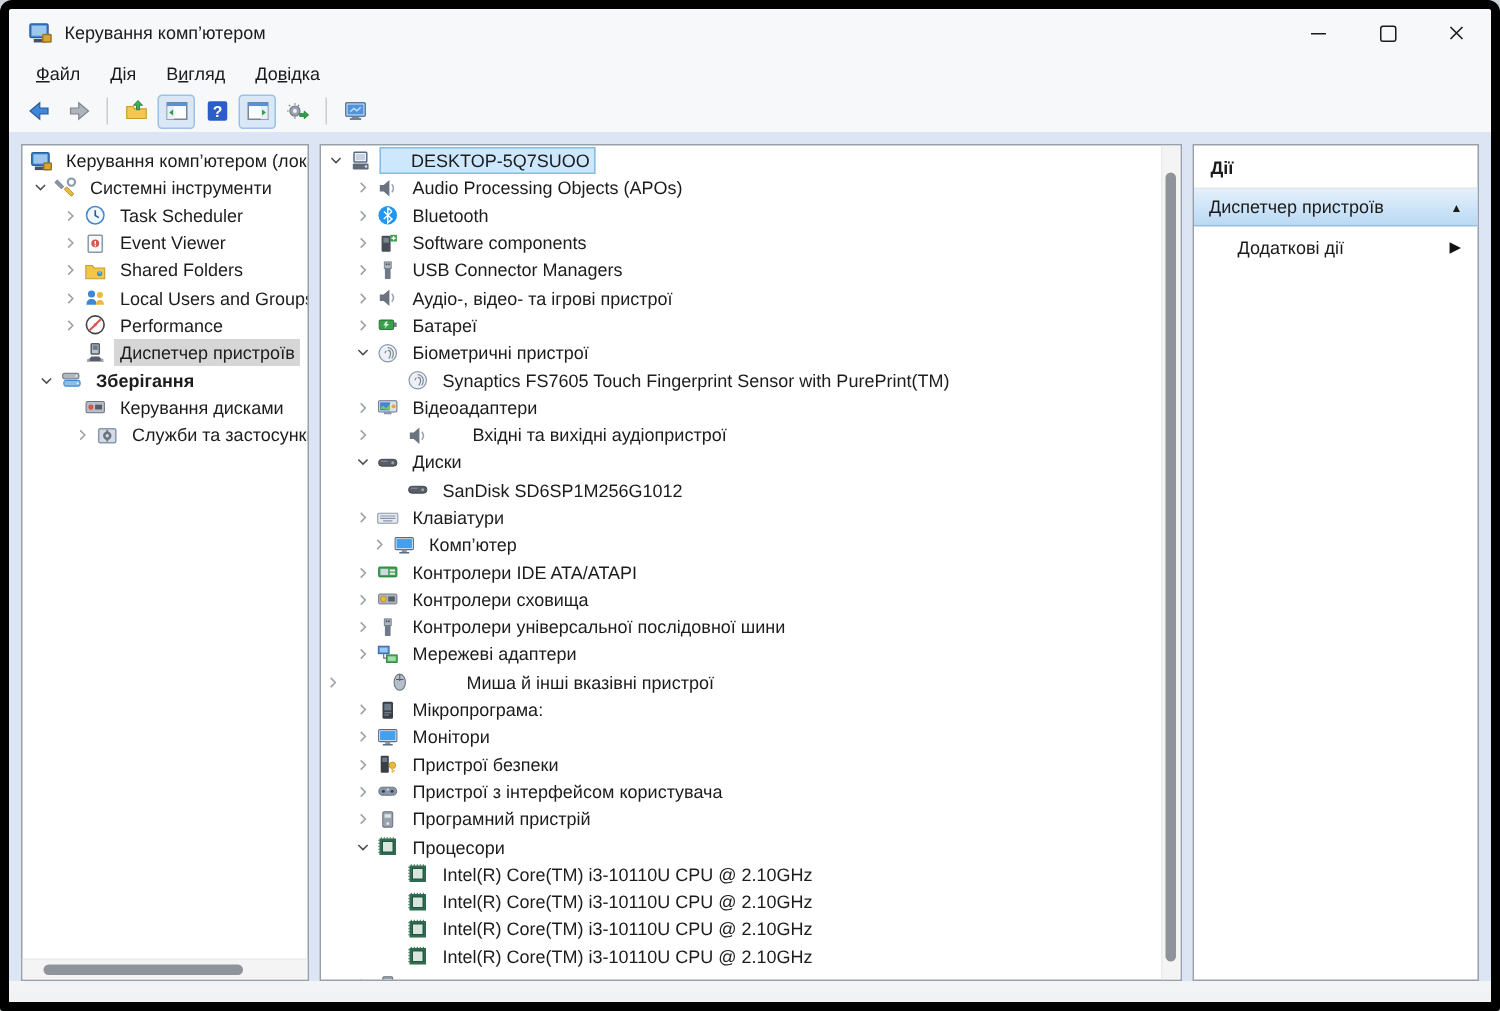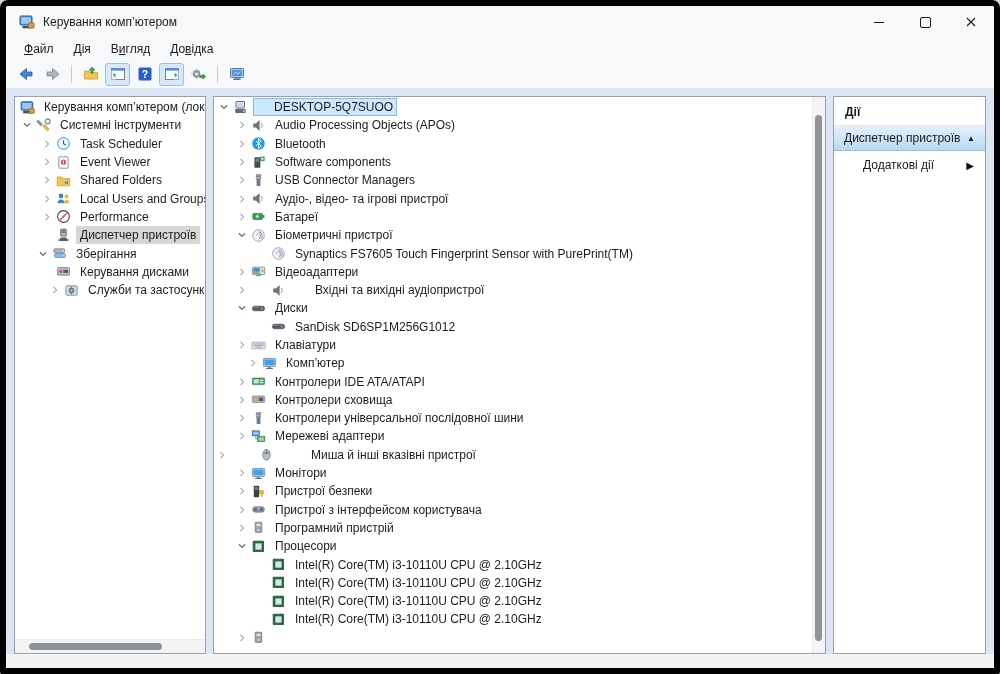--- a/index.html
+++ b/index.html
@@ -33,21 +33,21 @@
   .tbtn{width:25px;height:23px;display:flex;align-items:center;justify-content:center;border:1px solid transparent;border-radius:3px;margin:0 1px;box-sizing:border-box;}
   .tbtn.active{background:#d9e7f6;border-color:#9dc1e4;}
   .tbtn svg{width:16px;height:16px;display:block;}
   .tsep{width:1px;height:18px;background:#c9ccd1;margin:0 5px;flex:none;}
   
   .content{flex:1;display:flex;flex-direction:column;min-height:0;background:#dbe5f4;}
   .panels{flex:none;height:566px;display:flex;gap:7px;padding:8px 8px 0 8px;box-sizing:border-box;}
   .panel{background:#fff;border:1px solid #98a0ac;box-sizing:border-box;position:relative;overflow:hidden;}
   .sidebar{width:192px;flex:none;}
   .main{flex:1;}
-  .actions{width:153px;flex:none;}
+  .actions{width:191px;flex:none;}
   .bottom-strip{flex:1;background:linear-gradient(#f3f4f6 0px,#f0f1f3 16px,#eceef0 21px,#a9aeb6 21px);}
   
   .tree{position:absolute;top:1px;left:0;right:0;bottom:0;overflow:hidden;}
   .main .tree{right:12px;}
   .trow{height:18.3px;display:flex;align-items:center;font-size:12px;white-space:nowrap;color:#1c1c1c;}
   .chev{width:16px;height:16px;flex:none;display:flex;align-items:center;justify-content:center;}
   .chev svg{width:12px;height:12px;display:block;}
   .ticon{width:15px;height:15px;margin:0 5px 0 1px;flex:none;}
   .ticon svg{width:15px;height:15px;display:block;}
   .tlabel{padding:1px 3px;border:1px solid transparent;}
@@ -294,21 +294,21 @@
                 <svg viewBox="0 0 15 15">
                   <rect x="4.8" y="1.2" width="5.4" height="6.8" rx="0.5" fill="#b9c2cd" stroke="#565d68"></rect>
                   <rect x="5.8" y="2.2" width="3.4" height="3" fill="#6f7a88"></rect>
                   <path d="M1.8 13l3.2-3.4h5l3.2 3.4z" fill="#565d68"></path>
                   <circle cx="3" cy="12" r="1" fill="#9aa3ad"></circle>
                   <circle cx="12" cy="12" r="1" fill="#9aa3ad"></circle>
                 </svg>
               </span>
               <span class="tlabel sel-gray">Диспетчер пристроїв</span>
             </div>
-            <div class="trow" style="padding-left: 20px;">
+            <div class="trow" style="padding-left: 8px; font-weight: bold;">
               <span class="chev">
                 <svg viewBox="0 0 14 14">
                   <path d="M3.4 5L7 8.6 10.6 5" fill="none" stroke="#4a4e52" stroke-width="1.2"></path>
                 </svg>
               </span>
               <span class="ticon">
                 <svg viewBox="0 0 15 15">
                   <rect x="1.8" y="2.8" width="10.8" height="3.8" rx="1.2" fill="#aeb6c0" stroke="#6b7280" stroke-width="0.7"></rect>
                   <rect x="2.6" y="7.6" width="10.8" height="3.8" rx="1.2" fill="#8fbde8" stroke="#3f87d4" stroke-width="0.7"></rect>
                   <circle cx="11" cy="4.7" r="0.7" fill="#e4e8ee"></circle>
@@ -639,20 +639,36 @@
                   <path d="M5.2 3.4L8.8 7l-3.6 3.6" fill="none" stroke="#9aa0a6" stroke-width="1.2"></path>
                 </svg>
               </span>
               <span class="ticon">
                 <svg viewBox="0 0 15 15">
                   <ellipse cx="7.5" cy="7.8" rx="3.8" ry="5.4" fill="#b6bec8" stroke="#6b7280" stroke-width="0.7"></ellipse>
                   <path d="M7.5 2.6v4.4M5 6h5" fill="none" stroke="#565d68" stroke-width="0.7"></path>
                 </svg>
               </span>
               <span class="tlabel">Миша й інші вказівні пристрої</span>
+            </div>
+            <div class="trow" style="padding-left: 20px;">
+              <span class="chev">
+                <svg viewBox="0 0 14 14">
+                  <path d="M5.2 3.4L8.8 7l-3.6 3.6" fill="none" stroke="#9aa0a6" stroke-width="1.2"></path>
+                </svg>
+              </span>
+              <span class="ticon">
+                <svg viewBox="0 0 15 15">
+                  <rect x="4" y="1.8" width="7" height="11.4" rx="1" fill="#3a3f46"></rect>
+                  <rect x="5.2" y="3.2" width="4.6" height="4.4" fill="#6f7a88"></rect>
+                  <rect x="5.2" y="8.6" width="4.6" height="1" fill="#6f7a88"></rect>
+                  <rect x="5.2" y="10.2" width="3" height="1" fill="#6f7a88"></rect>
+                </svg>
+              </span>
+              <span class="tlabel">Мікропрограма:</span>
             </div>
             <div class="trow" style="padding-left: 20px;">
               <span class="chev">
                 <svg viewBox="0 0 14 14">
                   <path d="M5.2 3.4L8.8 7l-3.6 3.6" fill="none" stroke="#9aa0a6" stroke-width="1.2"></path>
                 </svg>
               </span>
               <span class="ticon">
                 <svg viewBox="0 0 15 15">
                   <rect x="1.4" y="2.4" width="12.2" height="8" rx="0.8" fill="#dbe4ef" stroke="#5a6b85" stroke-width="0.7"></rect>

